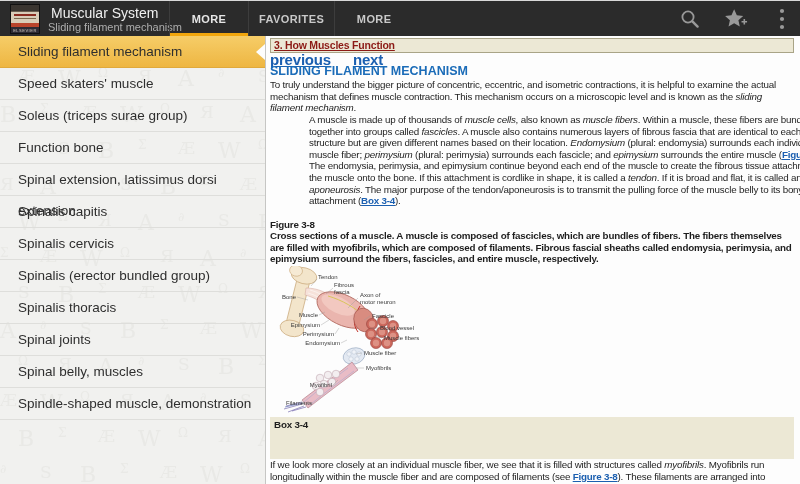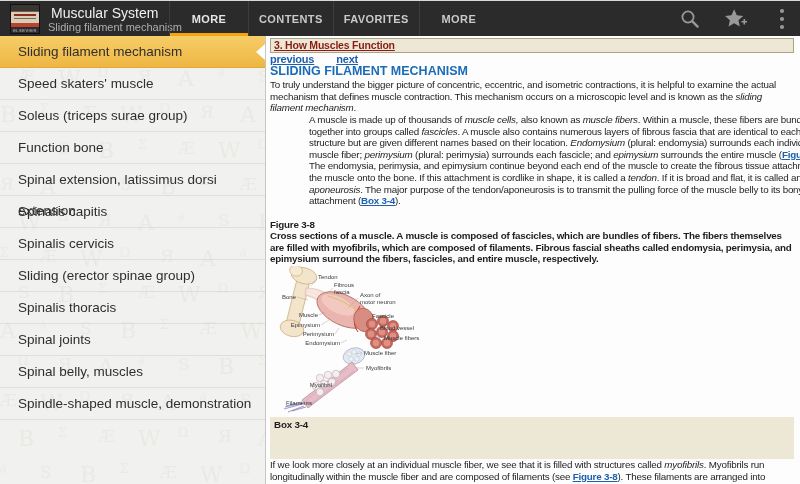--- a/index.html
+++ b/index.html
@@ -45,21 +45,21 @@
              border-right:10px solid #fdfdfd;}
 
   
   #content{position:absolute;left:266px;top:36px;width:534px;height:448px;background:#fdfdfd;
            overflow:hidden;font-size:9.8px;line-height:11.6px;color:#1e1e1e;letter-spacing:-.2px;}
   #chapter-header{position:absolute;left:4px;top:2px;right:6px;height:15px;
            background:#ece8d5;border:1px solid #a9a487;box-sizing:border-box;
            font-size:10.5px;font-weight:bold;line-height:13px;padding-left:3px;
            color:#8c1a15;}
   #chapter-header span{text-decoration:underline;cursor:pointer;}
-  #navrow{position:absolute;left:4px;top:18px;height:12px;font-size:11px;font-weight:bold;}
+  #navrow{position:absolute;left:4px;top:18px;height:12px;font-size:15px;font-weight:bold;}
   #navrow a{color:#1b5fb0;text-decoration:underline;margin-right:22px;cursor:pointer;}
   #section-title{position:absolute;left:4px;top:30px;font-size:12.5px;font-weight:bold;
            color:#1b6cb8;letter-spacing:0;}
   .para{position:absolute;left:4px;width:526px;}
   #p1{top:43px;}
   #p2{top:78px;margin-left:39px;}
   #figlabel{position:absolute;left:4px;top:183px;font-weight:bold;}
   #figcaption{position:absolute;left:4px;top:194px;width:526px;font-weight:bold;}
   .ilink{color:#1b5fb0;text-decoration:underline;font-weight:bold;cursor:pointer;}
   i{letter-spacing:-.2px;}
@@ -86,21 +86,20 @@
           <div class="t1"></div>
           <div class="t2"></div>
         </div>
       <div class="band-red"></div>
       <div class="band-bot">ELSEVIER</div>
     </div>
     <div id="apptitle">Muscular System</div>
     <div id="appsubtitle">Sliding filament mechanism</div>
     <div id="tabs">
         <div class="tab active">MORE</div>
-        <div class="tab">CONTENTS</div>
         <div class="tab">FAVORITES</div>
         <div class="tab">MORE</div>
       </div>
     <div class="actions">
       <div class="abtn">
         <svg width="22" height="22" viewBox="0 0 22 22">
             <circle cx="9" cy="9" r="5.6" fill="none" stroke="#999999" stroke-width="1.8"></circle>
             <line x1="13.4" y1="13.4" x2="18.6" y2="18.6" stroke="#999999" stroke-width="2.4" stroke-linecap="round"></line>
           </svg>
       </div>
@@ -215,21 +214,21 @@
         <span style="left: 240px; top: 426px; font-size: 12px; opacity: 0.55;">Ω</span>
       </div>
     <div id="sidelist">
         <div class="side-item selected"><span>Sliding filament mechanism</span></div>
         <div class="side-item"><span>Speed skaters' muscle</span></div>
         <div class="side-item"><span>Soleus (triceps surae group)</span></div>
         <div class="side-item"><span>Function bone</span></div>
         <div class="side-item"><span>Spinal extension, latissimus dorsi extension</span></div>
         <div class="side-item"><span>Spinalis capitis</span></div>
         <div class="side-item"><span>Spinalis cervicis</span></div>
-        <div class="side-item"><span>Sliding (erector spinae group)</span></div>
+        <div class="side-item"><span>Spinalis (erector bundled group)</span></div>
         <div class="side-item"><span>Spinalis thoracis</span></div>
         <div class="side-item"><span>Spinal joints</span></div>
         <div class="side-item"><span>Spinal belly, muscles</span></div>
         <div class="side-item"><span>Spindle-shaped muscle, demonstration</span></div>
       </div>
   </div>
 
   <div id="content">
     <div id="chapter-header"><span>3. How Muscles Function</span></div>
     <div id="navrow">

